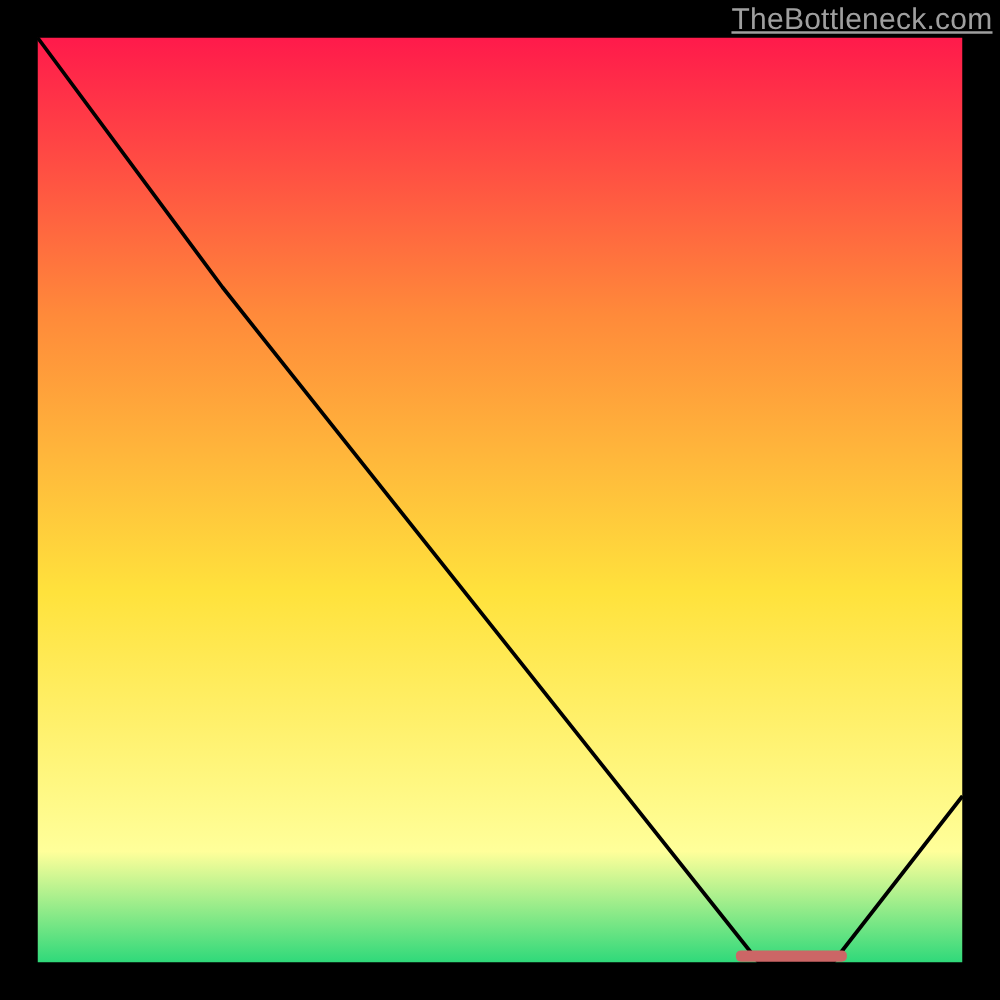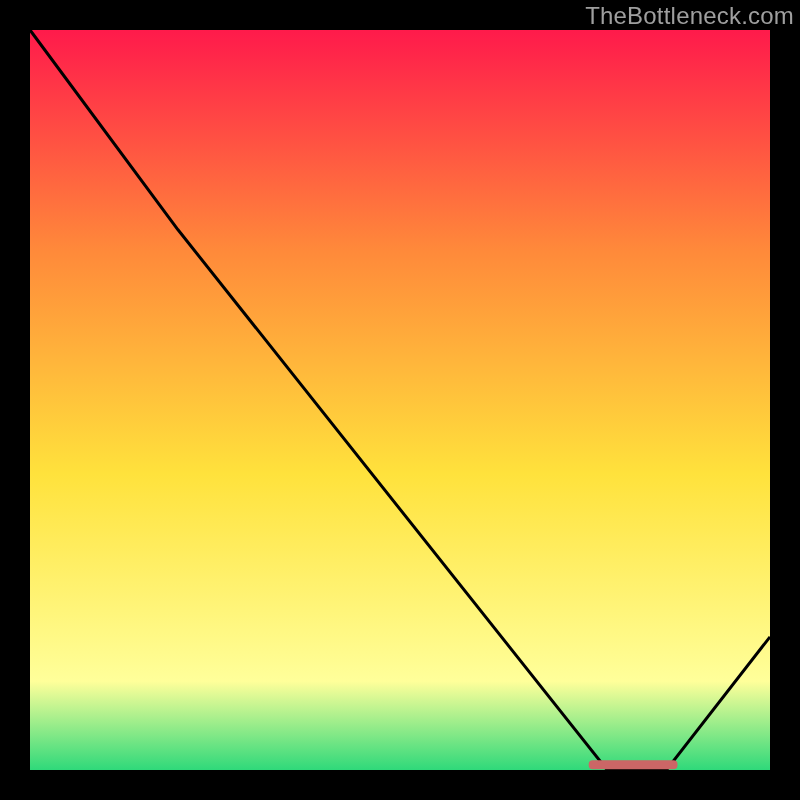--- a/index.html
+++ b/index.html
@@ -18,20 +18,21 @@
   .watermark {
     position: absolute;
     top: 2px;
     right: 6px;
     color: #9f9f9f;
     font-family: Arial, Helvetica, sans-serif;
     font-size: 24px;
     font-weight: 500;
     letter-spacing: 0.2px;
     z-index: 5;
+    text-decoration: underline;
   }
   svg {
     position: absolute;
     top: 0;
     left: 0;
   }
 </style>
 </head>
 <body>
 

